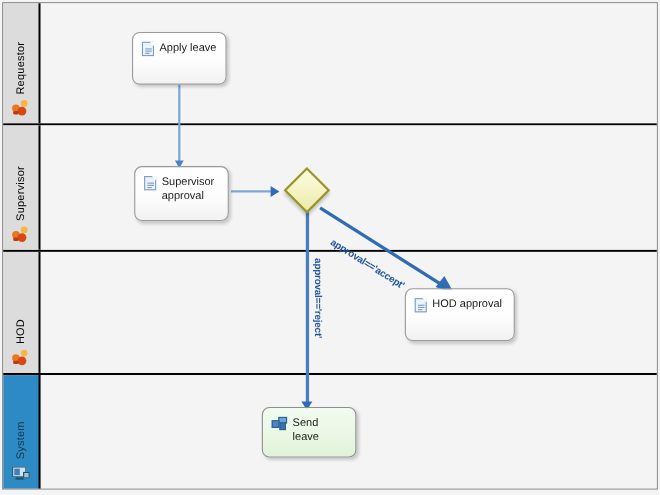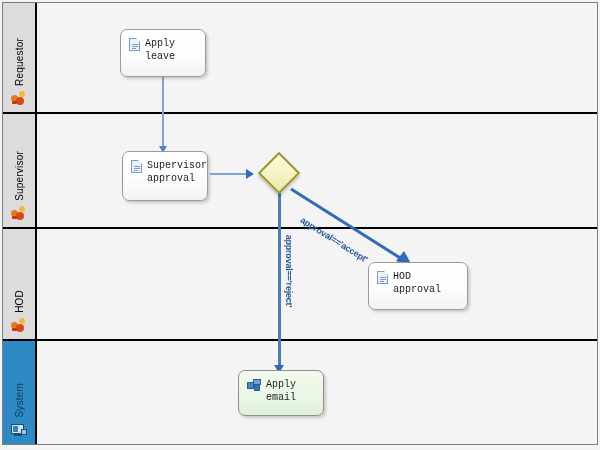--- a/index.html
+++ b/index.html
@@ -128,21 +128,20 @@
     padding: 7px 8px 0 8px;
   }
   .task.service {
     background: linear-gradient(180deg, #f2fbef 0%, #e9f7e4 60%, #dff2d8 100%);
     border-color: #8f8f8f;
   }
   .task-row {
     display: flex;
     align-items: flex-start;
     gap: 5px;
-    font-family: Liberation Mono, monospace;
   }
   .task-label {
     font-size: 10px;
     color: #1a1a1a;
     line-height: 13px;
     white-space: pre-line;
   }
 
   
   .doc-icon {
@@ -352,18 +351,18 @@
       </div>
     </div>
 
     <div class="task service" style="left:235px; top:367px; width:86px; height:46px;">
       <div class="task-row">
         <span class="svc-icon">
           <span class="b b2"></span>
             <span class="b b1"></span>
             <span class="b b3"></span>
         </span>
-        <span class="task-label">Apply email</span>
+        <span class="task-label">Send leave</span>
       </div>
     </div>
 
   </div>
 </div>
 
 </body></html>

